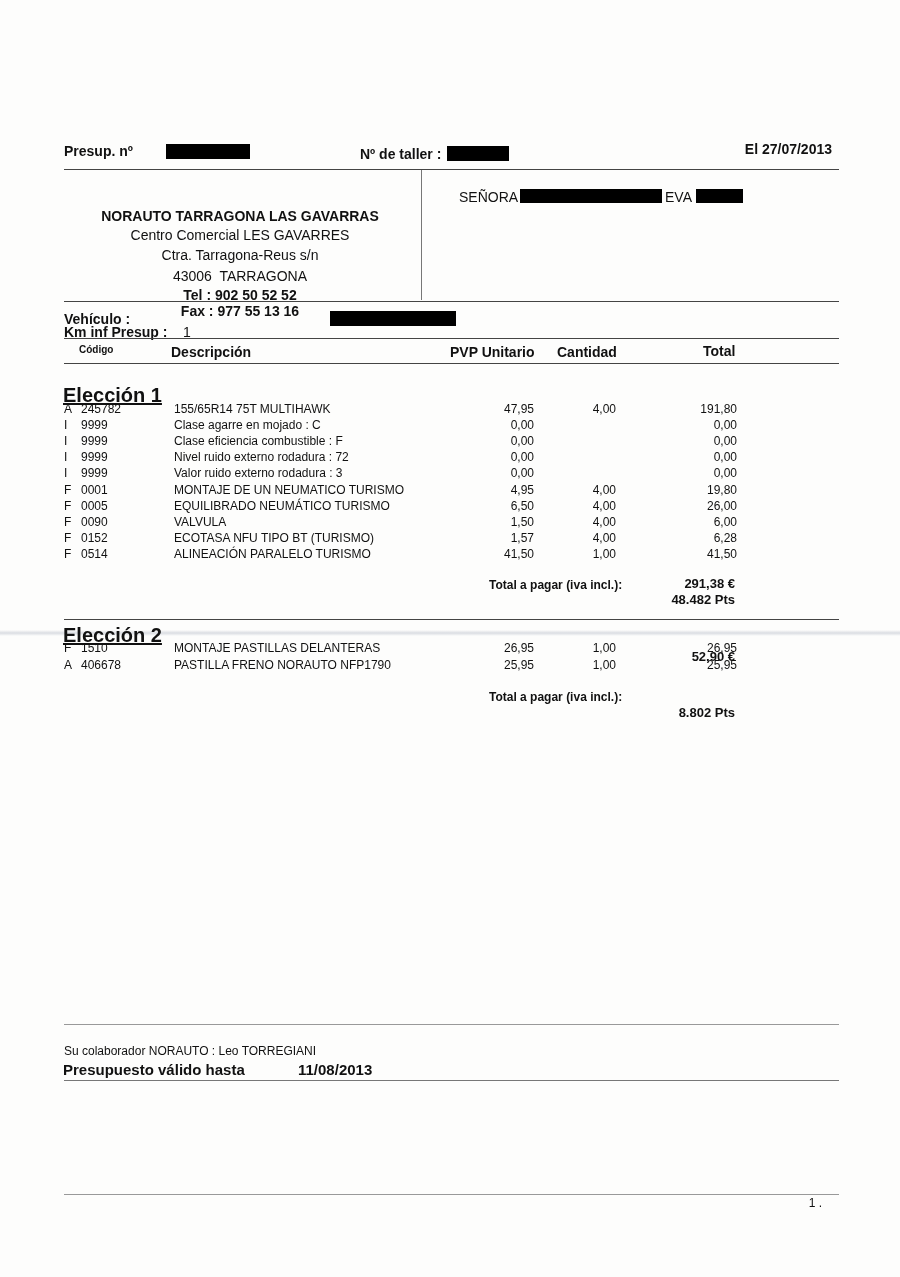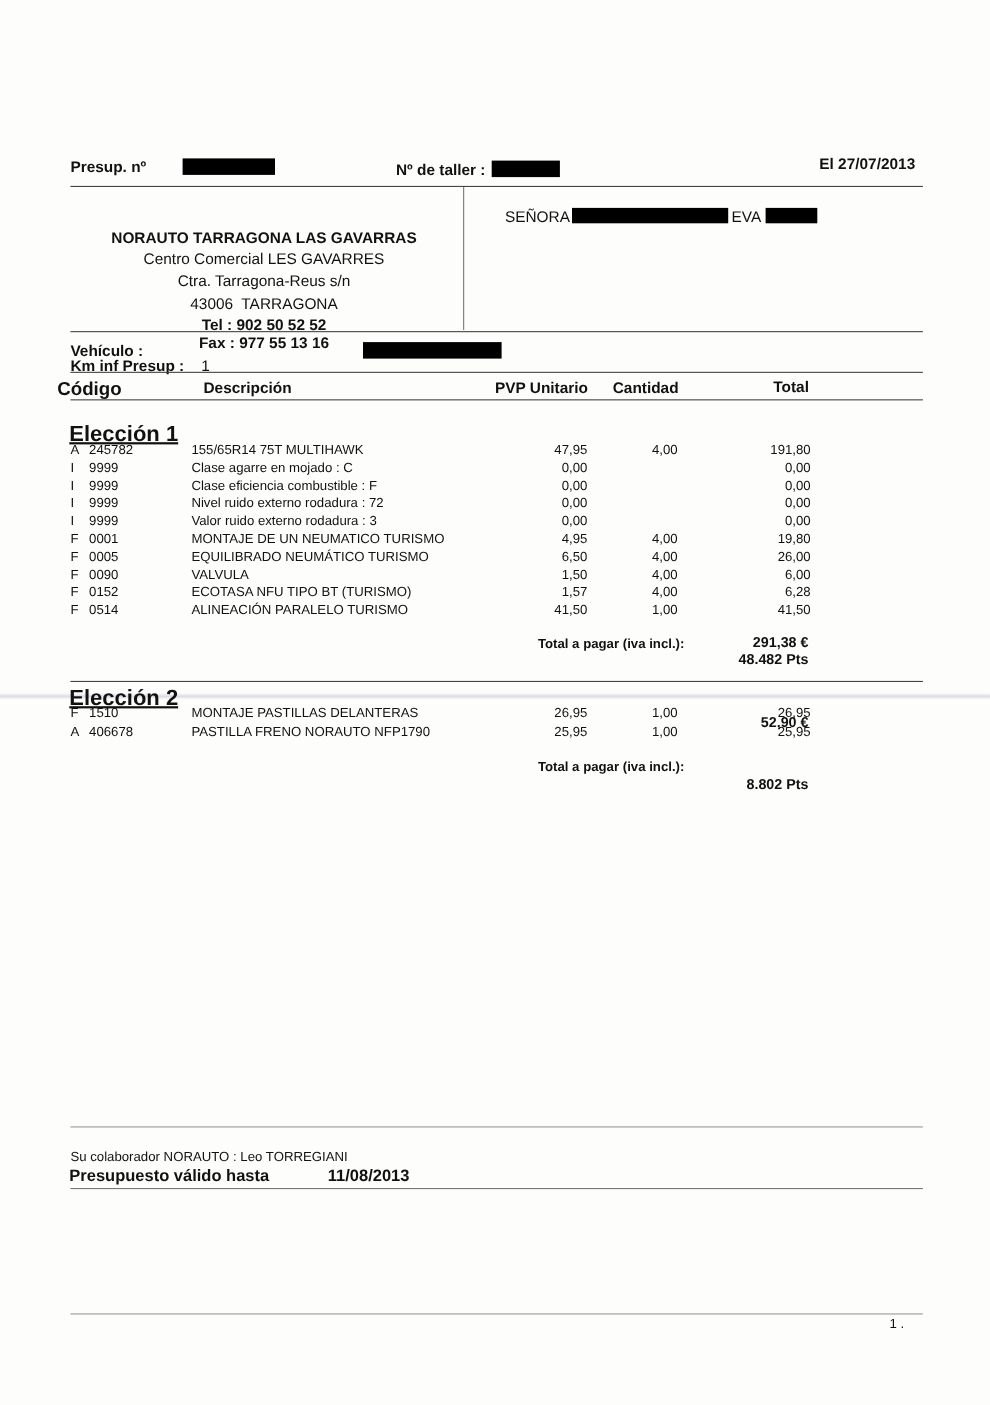--- a/index.html
+++ b/index.html
@@ -54,22 +54,22 @@
 
 <div class="hline" style="left:64px; top:301px; width:775px;"></div>
 
 <div class="abs bold" style="left:64px; top:311px; font-size:14px;">Vehículo :</div>
 <div class="redact" style="left:330px; top:311px; width:126px; height:15px;"></div>
 <div class="abs bold" style="left:64px; top:324px; font-size:14px;">Km inf Presup :</div>
 <div class="abs" style="left:183px; top:324px; font-size:14px;">1</div>
 
 <div class="hline" style="left:64px; top:338px; width:775px;"></div>
 
-<div class="abs bold" style="left:52px; top:344px; font-size:17px;">Código</div>
-<div class="abs bold" style="left:171px; top:344px; font-size:14px;margin-left:14px;">Descripción</div>
+<div class="abs bold" style="left:79px; top:344px; font-size:10px;">Código</div>
+<div class="abs bold" style="left:171px; top:344px; font-size:14px;">Descripción</div>
 <div class="abs bold" style="left:450px; top:344px; font-size:14px;">PVP Unitario</div>
 <div class="abs bold" style="left:557px; top:344px; font-size:14px;">Cantidad</div>
 <div class="abs bold" style="left:703px; top:343px; font-size:14px;">Total</div>
 
 <div class="hline" style="left:64px; top:363px; width:775px;"></div>
 
 <div class="section-title" style="top:384px;">Elección 1</div>
 <div id="sec0">
     <div class="row" style="top: 402px;">
       <span class="c-type">A</span>

